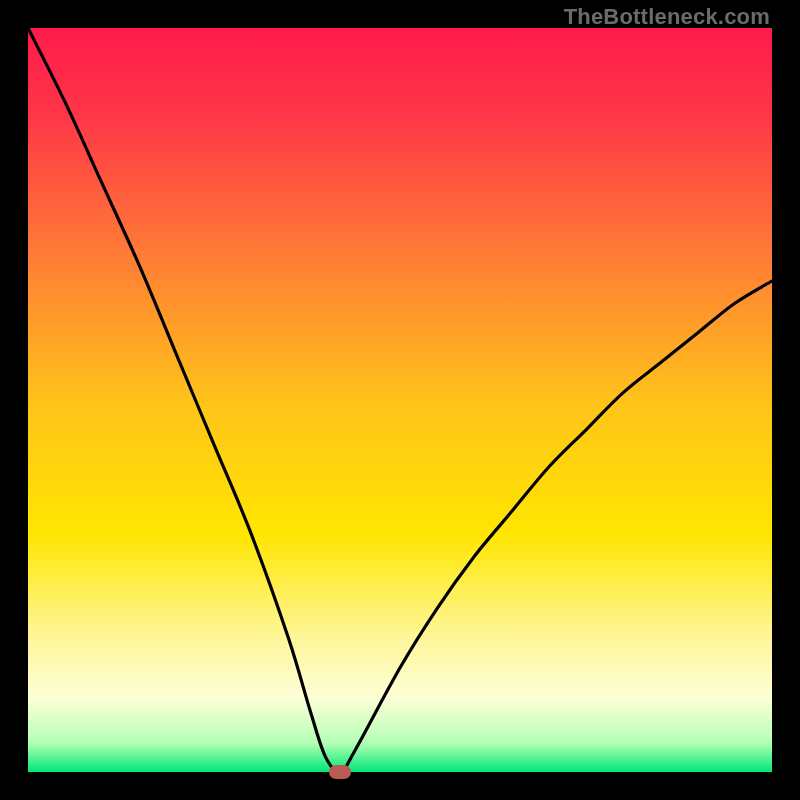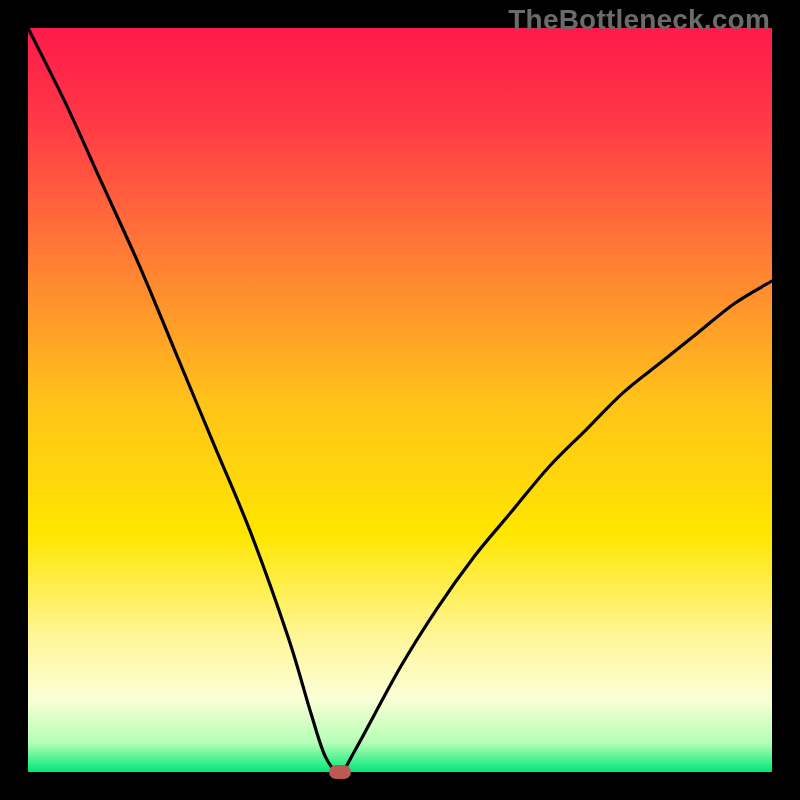--- a/index.html
+++ b/index.html
@@ -16,21 +16,21 @@
     top: 28px;
     width: 744px;
     height: 744px;
     
   }
   .watermark {
     position: absolute;
     top: 4px;
     right: 30px;
     font-family: Arial, Helvetica, sans-serif;
-    font-size: 28px;
+    font-size: 22px;
     font-weight: bold;
     color: #6b6b6b;
     letter-spacing: 0.2px;
   }
   svg.curve {
     position: absolute;
     left: 0; top: 0;
     width: 100%; height: 100%;
     overflow: visible;
   }

